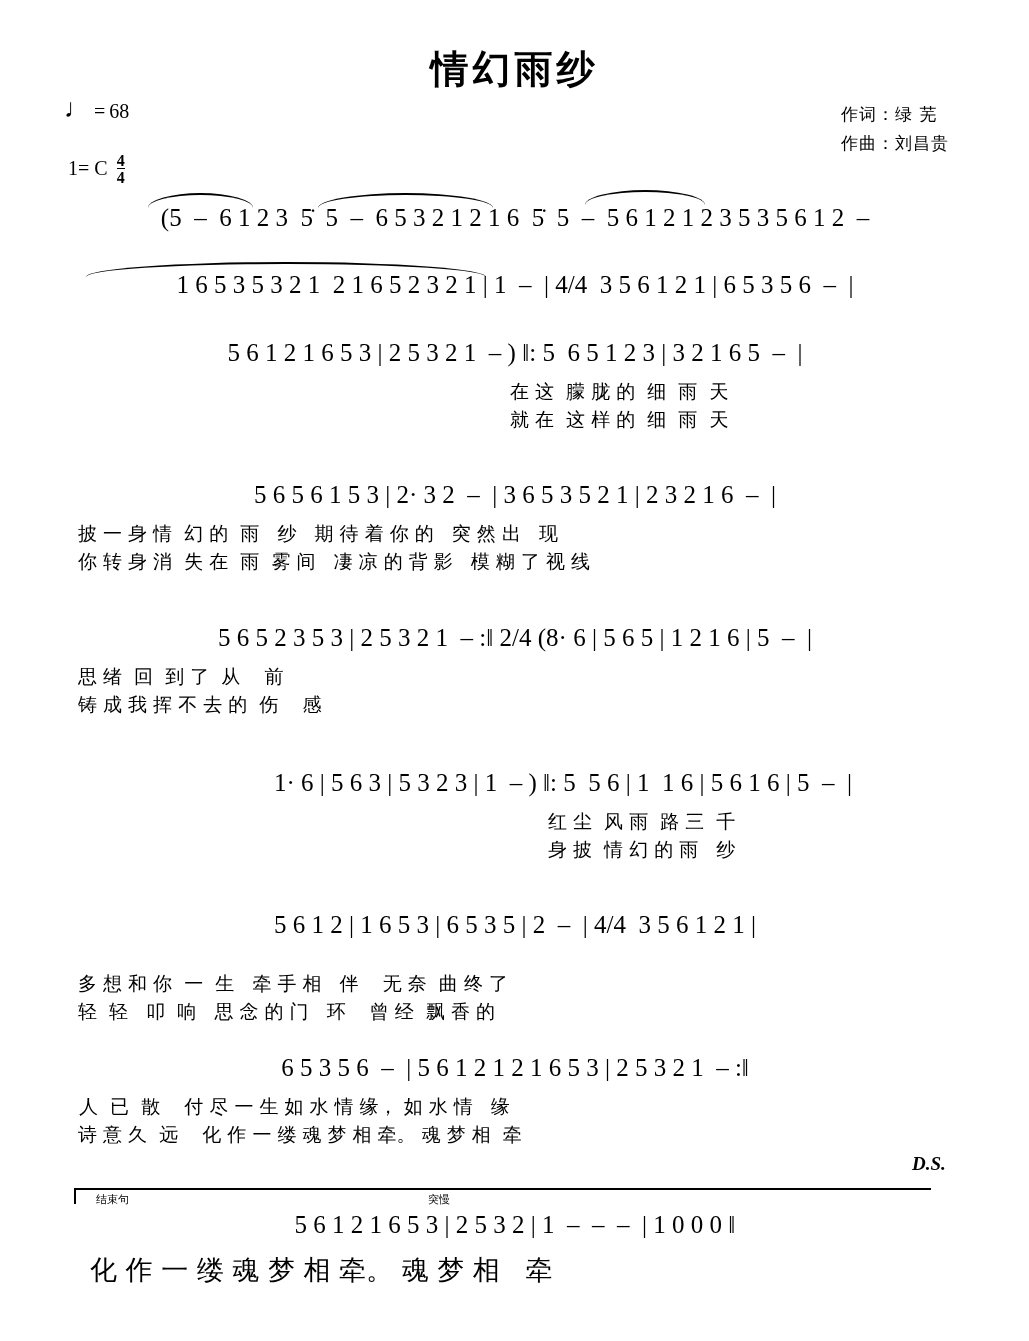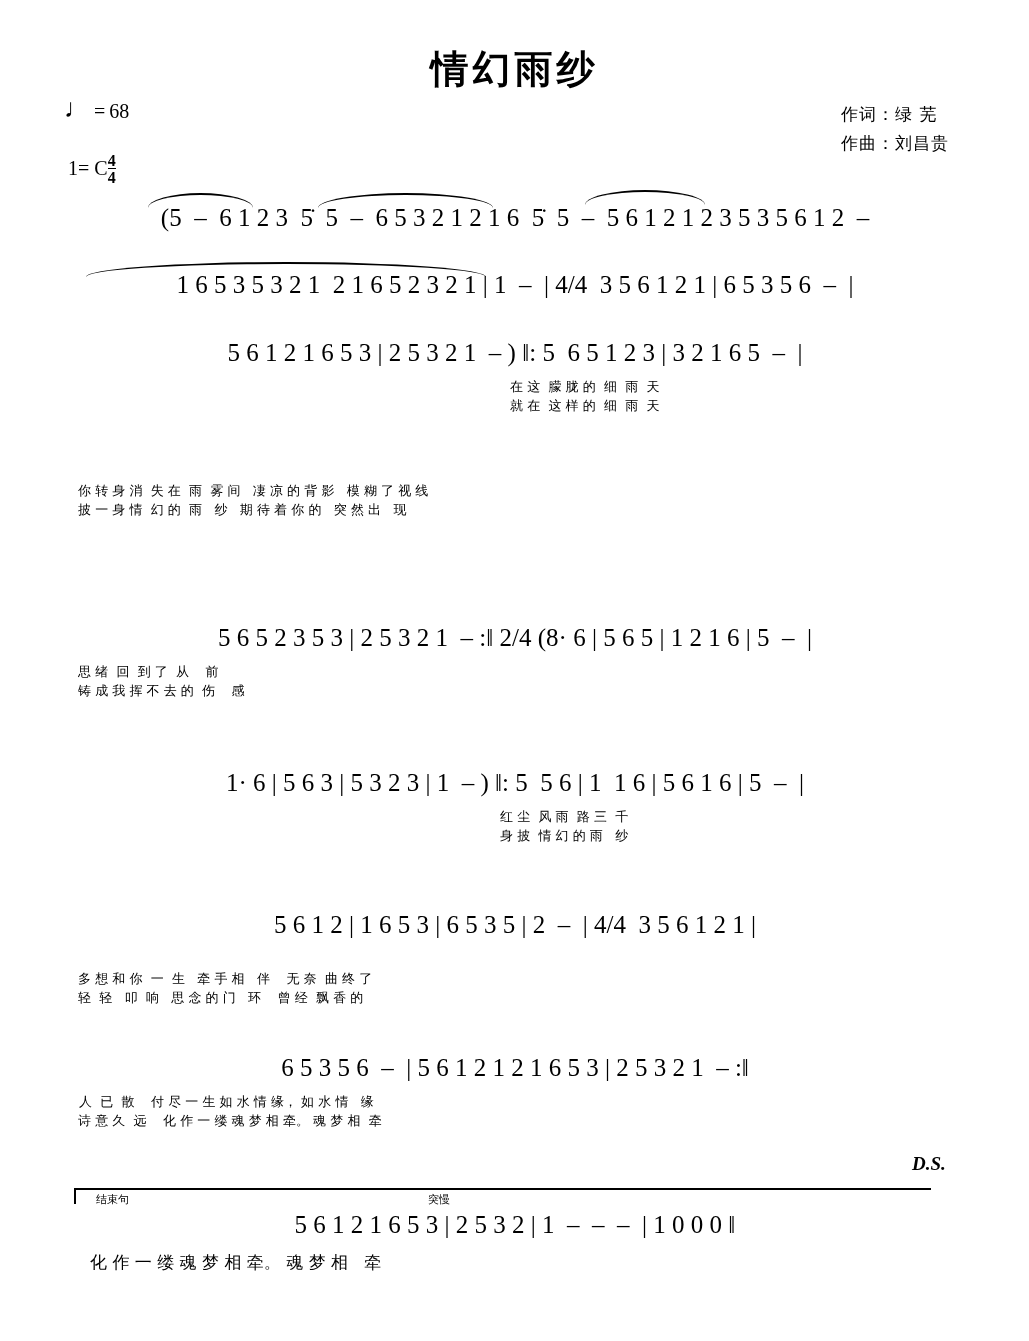--- a/index.html
+++ b/index.html
@@ -58,21 +58,21 @@
     letter-spacing: 1px;
   }
   .keysig {
     position: absolute;
     top: 152px;
     left: 68px;
     font-size: 20px;
     font-family: "Liberation Serif", serif;
     display: flex;
     align-items: center;
-    gap: 0;
+    gap: 9px;
   }
   .frac {
     display: inline-flex;
     flex-direction: column;
     align-items: center;
     line-height: 0.95;
     font-size: 16px;
     font-weight: bold;
     position: relative;
     top: 1px;
@@ -90,21 +90,21 @@
     font-family: "Liberation Serif", serif;
     font-size: 25px;
     letter-spacing: 0px;
     white-space: pre;
     line-height: 1.05;
     height: 38px;
     text-align: center;
   }
   .lyr {
     font-family: "DejaVu Serif", serif;
-    font-size: 13px;
+    font-size: 19px;
     white-space: pre;
     line-height: 1.45;
     letter-spacing: 0px;
   }
   .ds {
     position: absolute;
     font-family: "Liberation Serif", serif;
     font-size: 19px;
     font-style: italic;
     font-weight: bold;
@@ -165,31 +165,32 @@
   </div>
   <div class="slur" style="top:262px; left:86px; width:400px;"></div>
 
   <div class="system" style="top:340px;">
     <div class="notes-line">5 6 1 2 1 6 5 3 | 2 5 3 2 1  – ) ‖: 5  6 5 1 2 3 | 3 2 1 6 5  –  |</div>
     <div class="lyr" style="margin-left:440px;">在 这  朦 胧 的  细  雨  天</div>
     <div class="lyr" style="margin-left:440px;">就 在  这 样 的  细  雨  天</div>
   </div>
 
   <div class="system" style="top:482px;">
+    <div class="notes-line">5 6 5 6 1 5 3 | 2· 3 2  –  | 3 6 5 3 5 2 1 | 2 3 2 1 6  –  |</div>
+    <div class="lyr" style="margin-left:8px;">披 一 身 情  幻 的  雨   纱   期 待 着 你 的   突 然 出   现</div>
     <div class="lyr" style="margin-left:8px;">你 转 身 消  失 在  雨  雾 间   凄 凉 的 背 影   模 糊 了 视 线</div>
-    <div class="lyr" style="margin-left:8px;">披 一 身 情  幻 的  雨   纱   期 待 着 你 的   突 然 出   现</div>
   </div>
 
   <div class="system" style="top:625px;">
     <div class="notes-line">5 6 5 2 3 5 3 | 2 5 3 2 1  – :‖ 2/4 (8· 6 | 5 6 5 | 1 2 1 6 | 5  –  |</div>
     <div class="lyr" style="margin-left:8px;">思 绪  回  到 了  从    前</div>
     <div class="lyr" style="margin-left:8px;">铸 成 我 挥 不 去 的  伤    感</div>
   </div>
 
-  <div class="system" style="top:770px;">
+  <div class="system" style="top:770px;margin-left:48px;">
     <div class="notes-line">1· 6 | 5 6 3 | 5 3 2 3 | 1  – ) ‖: 5  5 6 | 1  1 6 | 5 6 1 6 | 5  –  |</div>
     <div class="lyr" style="margin-left:430px;">红 尘  风 雨  路 三  千</div>
     <div class="lyr" style="margin-left:430px;">身 披  情 幻 的 雨   纱</div>
   </div>
 
   <div class="system" style="top:912px;">
     <div class="notes-line">5 6 1 2 | 1 6 5 3 | 6 5 3 5 | 2  –  | 4/4  3 5 6 1 2 1 |</div>
     <div class="lyr" style="margin-left:8px;margin-top:20px;">多 想 和 你  一  生   牵 手 相   伴    无 奈  曲 终 了</div>
     <div class="lyr" style="margin-left:8px;">轻  轻   叩  响   思 念 的 门   环    曾 经  飘 香 的</div>
   </div>
@@ -201,16 +202,16 @@
   </div>
 
   <div class="ds" style="top:1153px; left:912px;">D.S.</div>
 
   <div class="ending-bracket" style="top:1188px; left:74px; width:855px;"></div>
   <div class="ending-label" style="top:1192px; left:96px;">结束句</div>
   <div class="ending-label" style="top:1192px; left:428px;">突慢</div>
 
   <div class="system" style="top:1212px;">
     <div class="notes-line">5 6 1 2 1 6 5 3 | 2 5 3 2 | 1  –  –  –  | 1 0 0 0 ‖</div>
-    <div class="lyr" style="margin-left:20px; font-size:17px;">化 作 一 缕 魂 梦 相 牵。 魂 梦 相   牵</div>
+    <div class="lyr" style="margin-left:20px; font-size:27px;">化 作 一 缕 魂 梦 相 牵。 魂 梦 相   牵</div>
   </div>
 
 </div>
 
 </body></html>

